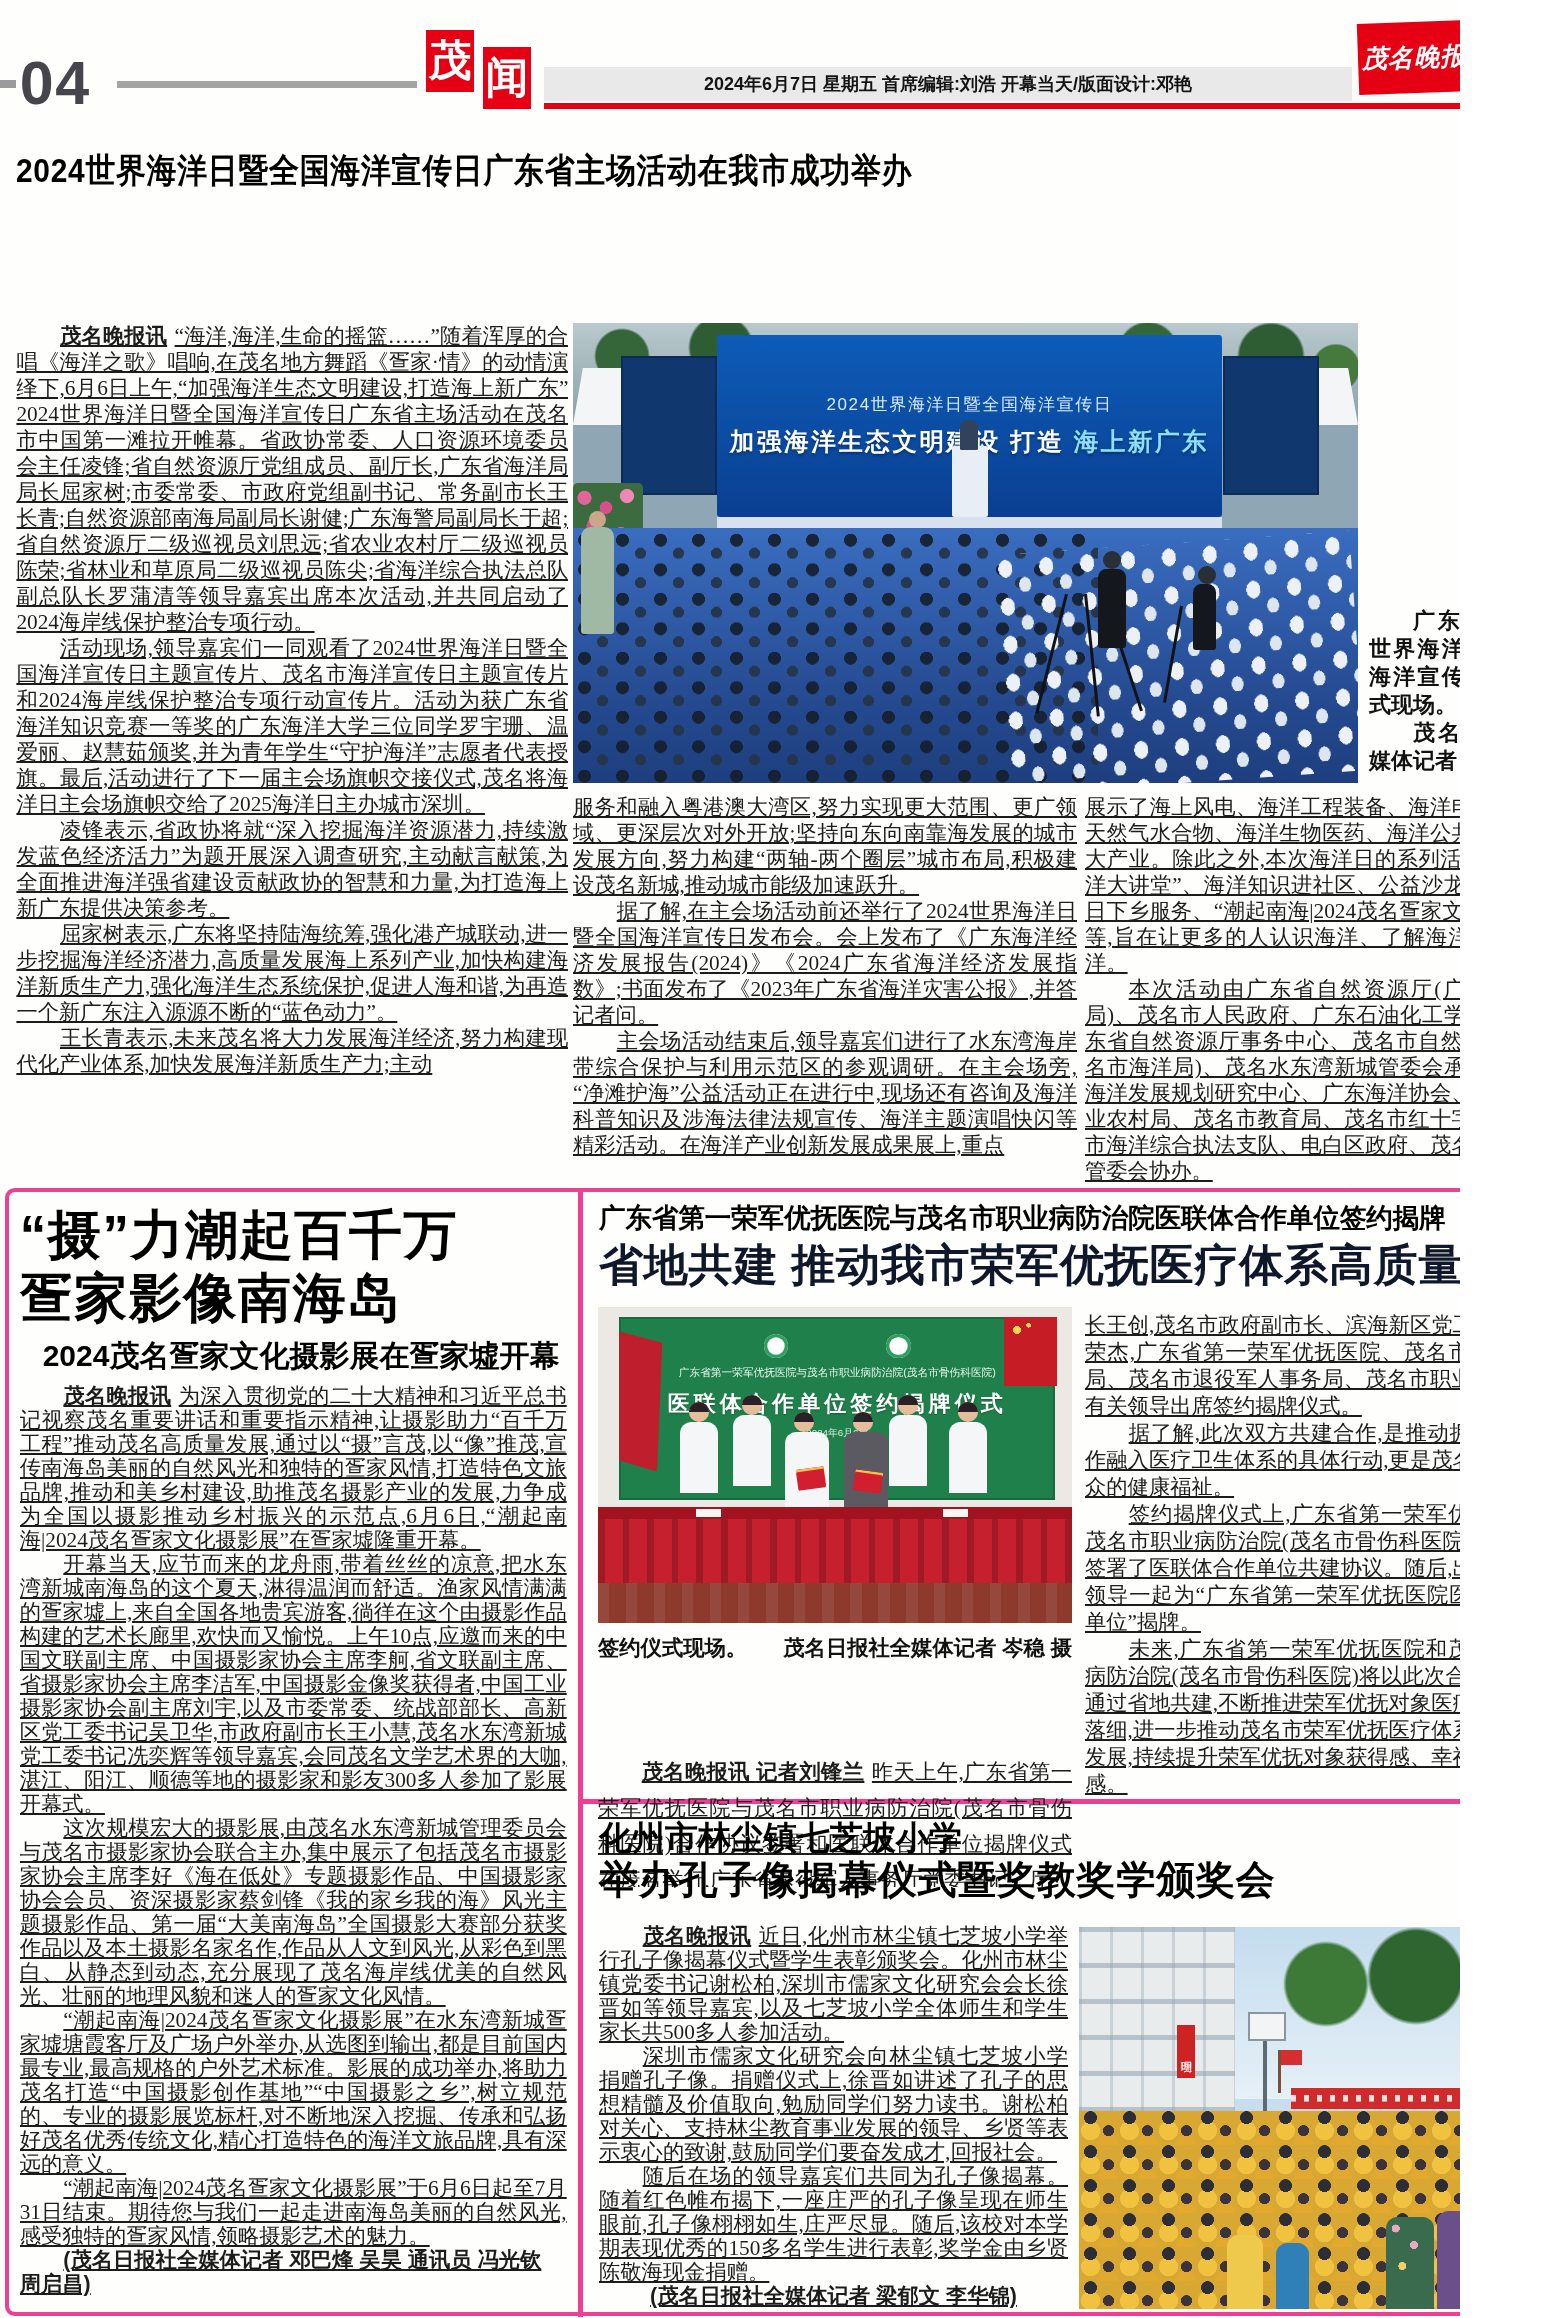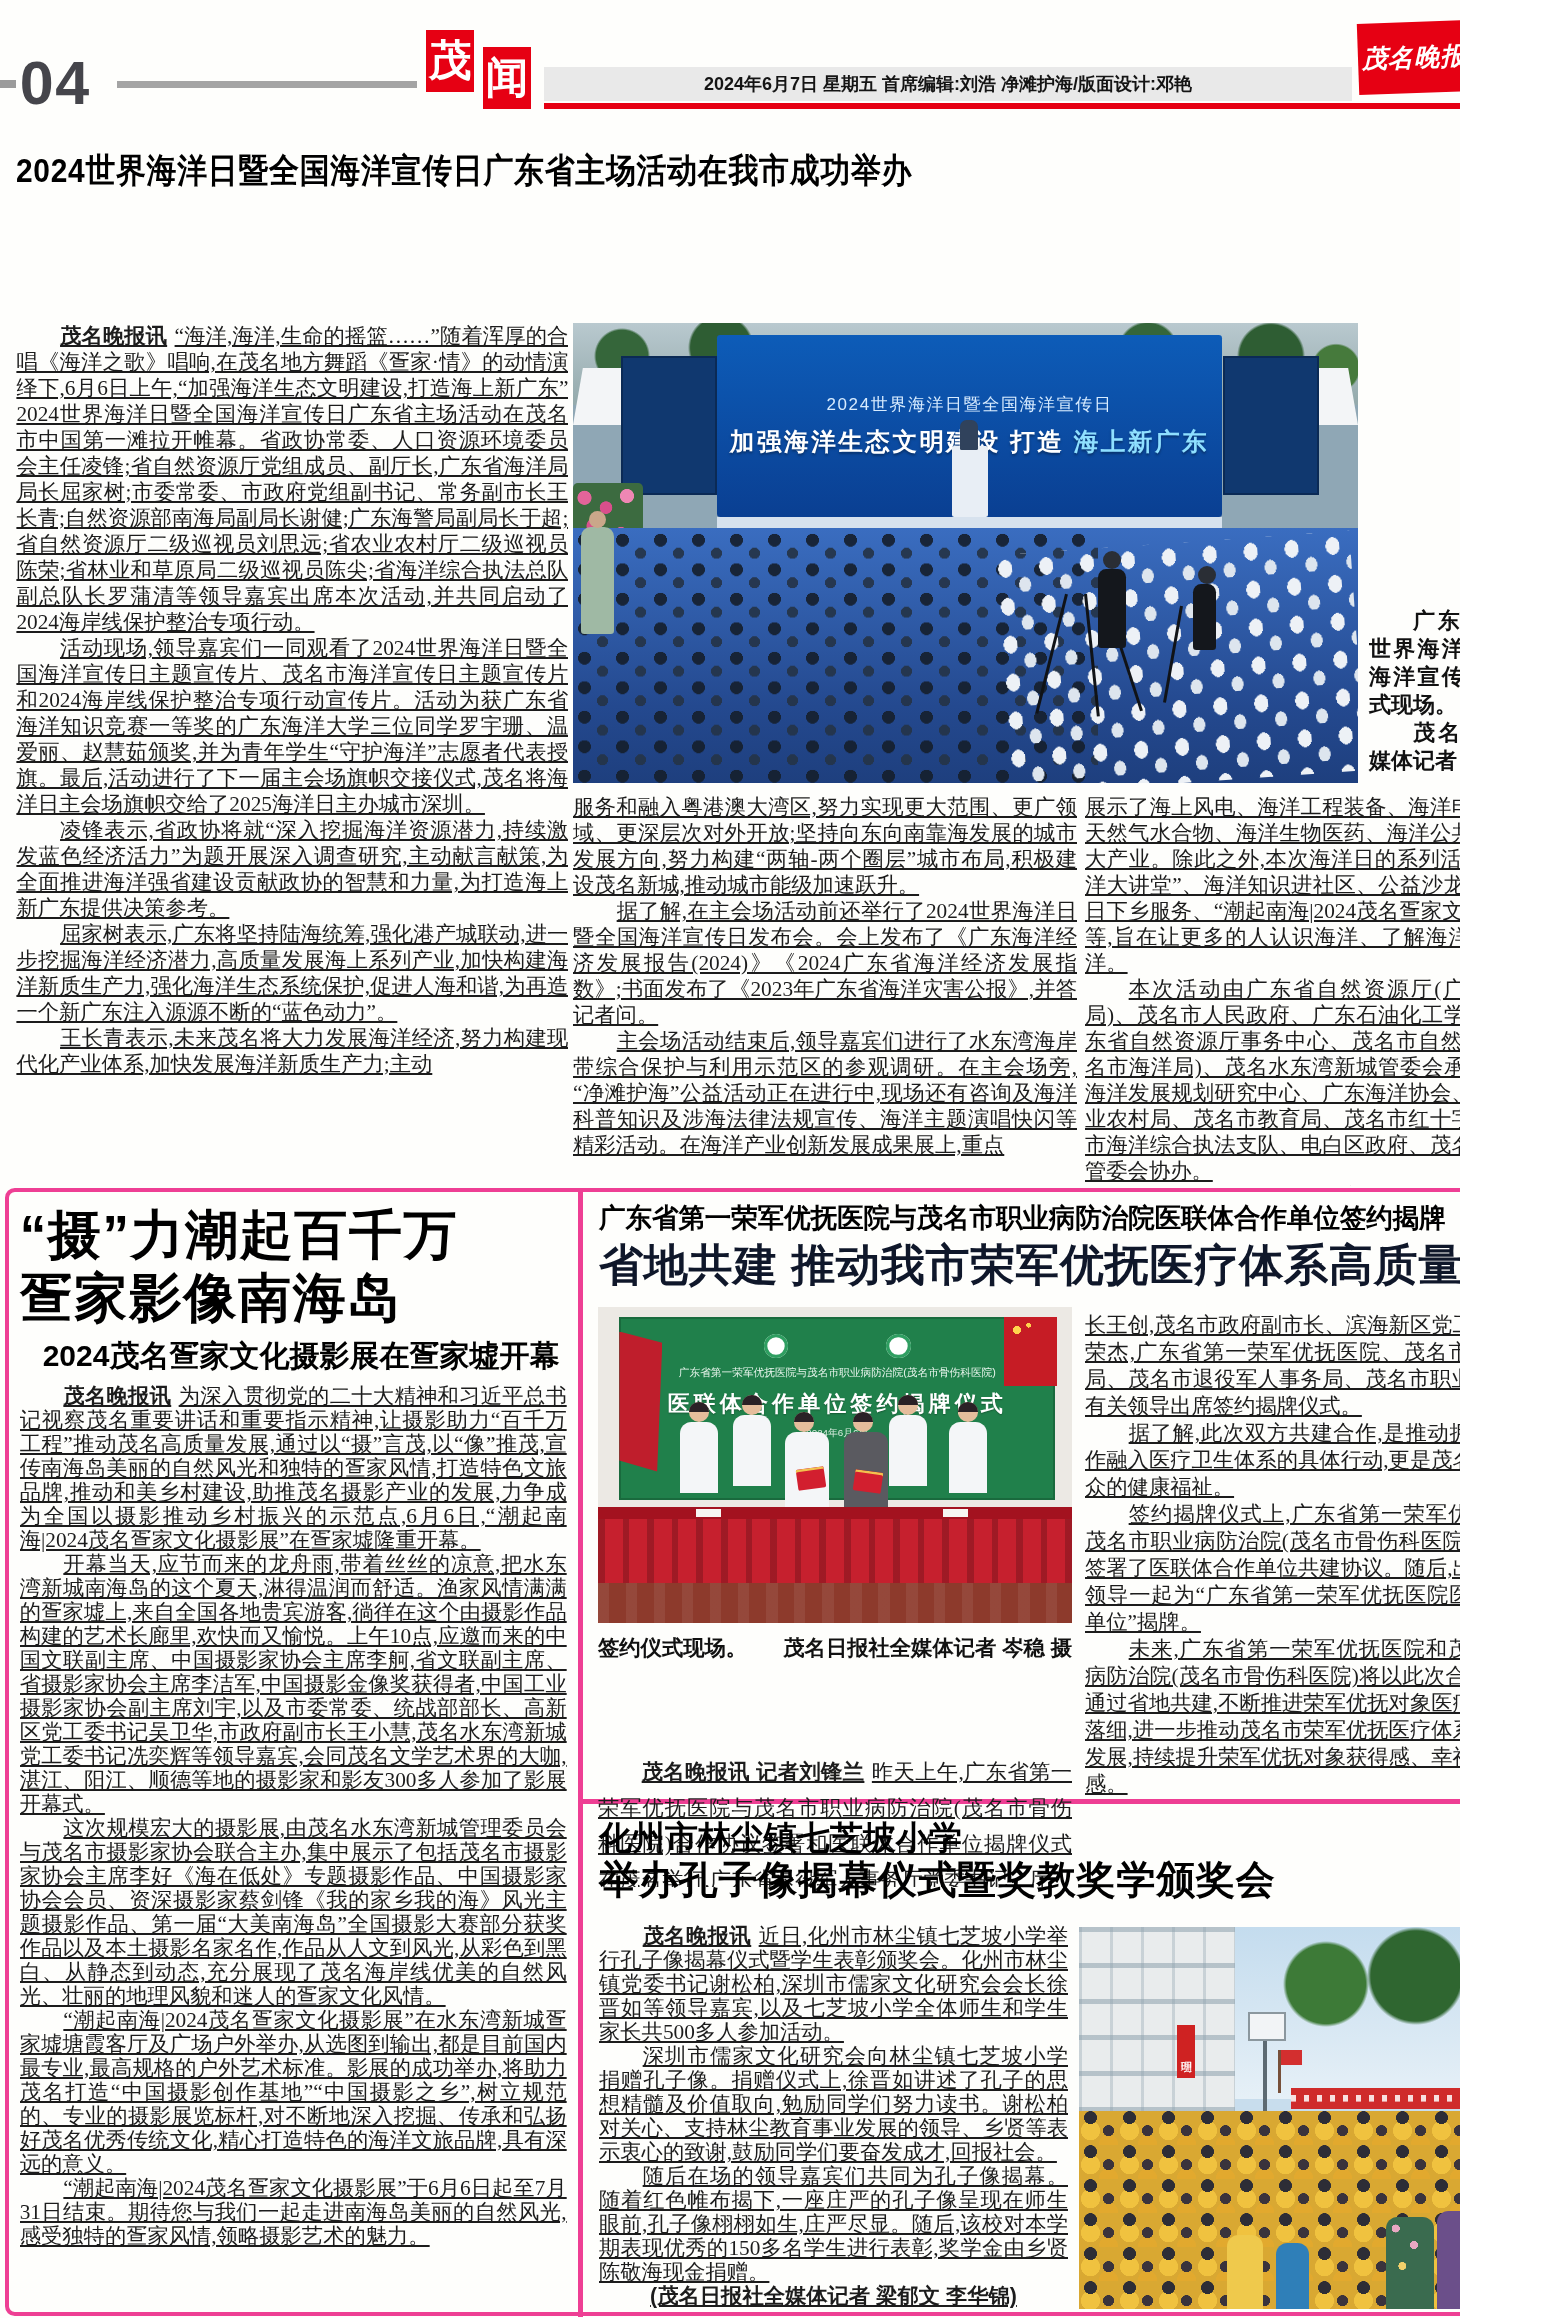--- a/index.html
+++ b/index.html
@@ -193,21 +193,21 @@
   <div class="hdr-dash"></div>
   <div class="hdr-pagenum" data-bind="header.page_number">04</div>
   <div class="hdr-line"></div>
   <div class="sec-box b1">
       <span data-bind="header.section_char_1">茂</span>
     </div>
   <div class="sec-box b2">
       <span data-bind="header.section_char_2">闻</span>
     </div>
   <div class="graybar">
-      <span data-bind="header.dateline">2024年6月7日 星期五  首席编辑:刘浩 净滩护海/版面设计:邓艳</span>
+      <span data-bind="header.dateline">2024年6月7日 星期五  首席编辑:刘浩 开幕当天/版面设计:邓艳</span>
     </div>
   <div class="redline"></div>
   <div class="masthead" data-bind="header.masthead">茂名晚报</div>
   <div class="corner-accent"></div>
 
   <div class="kicker" data-bind="lead_story.kicker">2024世界海洋日暨全国海洋宣传日广东省主场活动在我市成功举办</div>
 
   <div class="body ls-col1">
     <p class="lead-p"><b class="lead-label" data-bind="lead_story.lead_label">茂名晚报讯</b><span data-bind="lead_story.col1_first">“海洋,海洋,生命的摇篮……”随着浑厚的合唱《海洋之歌》唱响,在茂名地方舞蹈《疍家·情》的动情演绎下,6月6日上午,“加强海洋生态文明建设,打造海上新广东”2024世界海洋日暨全国海洋宣传日广东省主场活动在茂名市中国第一滩拉开帷幕。省政协常委、人口资源环境委员会主任凌锋;省自然资源厅党组成员、副厅长,广东省海洋局局长屈家树;市委常委、市政府党组副书记、常务副市长王长青;自然资源部南海局副局长谢健;广东海警局副局长于超;省自然资源厅二级巡视员刘思远;省农业农村厅二级巡视员陈荣;省林业和草原局二级巡视员陈尖;省海洋综合执法总队副总队长罗蒲清等领导嘉宾出席本次活动,并共同启动了2024海岸线保护整治专项行动。</span></p>
     <div data-bind-list="lead_story.col1_more">
@@ -276,20 +276,21 @@
   </div>
   <div class="bl-subhead" data-bind="photo_story.subhead">2024茂名疍家文化摄影展在疍家墟开幕</div>
   <div class="body bl-body">
     <p class="lead-p"><b class="lead-label" data-bind="photo_story.lead_label">茂名晚报讯</b><span data-bind="photo_story.first_para">为深入贯彻党的二十大精神和习近平总书记视察茂名重要讲话和重要指示精神,让摄影助力“百千万工程”推动茂名高质量发展,通过以“摄”言茂,以“像”推茂,宣传南海岛美丽的自然风光和独特的疍家风情,打造特色文旅品牌,推动和美乡村建设,助推茂名摄影产业的发展,力争成为全国以摄影推动乡村振兴的示范点,6月6日,“潮起南海|2024茂名疍家文化摄影展”在疍家墟隆重开幕。</span></p>
     <div data-bind-list="photo_story.more">
         <p>开幕当天,应节而来的龙舟雨,带着丝丝的凉意,把水东湾新城南海岛的这个夏天,淋得温润而舒适。渔家风情满满的疍家墟上,来自全国各地贵宾游客,徜徉在这个由摄影作品构建的艺术长廊里,欢快而又愉悦。上午10点,应邀而来的中国文联副主席、中国摄影家协会主席李舸,省文联副主席、省摄影家协会主席李洁军,中国摄影金像奖获得者,中国工业摄影家协会副主席刘宇,以及市委常委、统战部部长、高新区党工委书记吴卫华,市政府副市长王小慧,茂名水东湾新城党工委书记冼奕辉等领导嘉宾,会同茂名文学艺术界的大咖,湛江、阳江、顺德等地的摄影家和影友300多人参加了影展开幕式。</p>
         <p>这次规模宏大的摄影展,由茂名水东湾新城管理委员会与茂名市摄影家协会联合主办,集中展示了包括茂名市摄影家协会主席李好《海在低处》专题摄影作品、中国摄影家协会会员、资深摄影家蔡剑锋《我的家乡我的海》风光主题摄影作品、第一届“大美南海岛”全国摄影大赛部分获奖作品以及本土摄影名家名作,作品从人文到风光,从彩色到黑白、从静态到动态,充分展现了茂名海岸线优美的自然风光、壮丽的地理风貌和迷人的疍家文化风情。</p>
         <p>“潮起南海|2024茂名疍家文化摄影展”在水东湾新城疍家墟塘霞客厅及广场户外举办,从选图到输出,都是目前国内最专业,最高规格的户外艺术标准。影展的成功举办,将助力茂名打造“中国摄影创作基地”“中国摄影之乡”,树立规范的、专业的摄影展览标杆,对不断地深入挖掘、传承和弘扬好茂名优秀传统文化,精心打造特色的海洋文旅品牌,具有深远的意义。</p>
         <p>“潮起南海|2024茂名疍家文化摄影展”于6月6日起至7月31日结束。期待您与我们一起走进南海岛美丽的自然风光,感受独特的疍家风情,领略摄影艺术的魅力。</p>
       </div>
+    <p class="credit-left" style="text-indent:2.05em;" data-bind="photo_story.credit">(茂名日报社全媒体记者 邓巴烽 吴昊 通讯员 冯光钦 周启昌)</p>
   </div>
 
   <div class="h-kicker" data-bind="hospital_story.kicker">广东省第一荣军优抚医院与茂名市职业病防治院医联体合作单位签约揭牌</div>
   <div class="h-headline" data-bind="hospital_story.headline">省地共建  推动我市荣军优抚医疗体系高质量发展</div>
 
   <div class="photo photo2">
     <div class="p2-screen">
       <div class="p2-logos">
         <div class="p2-logo"></div>
         <div class="p2-logo"></div>

